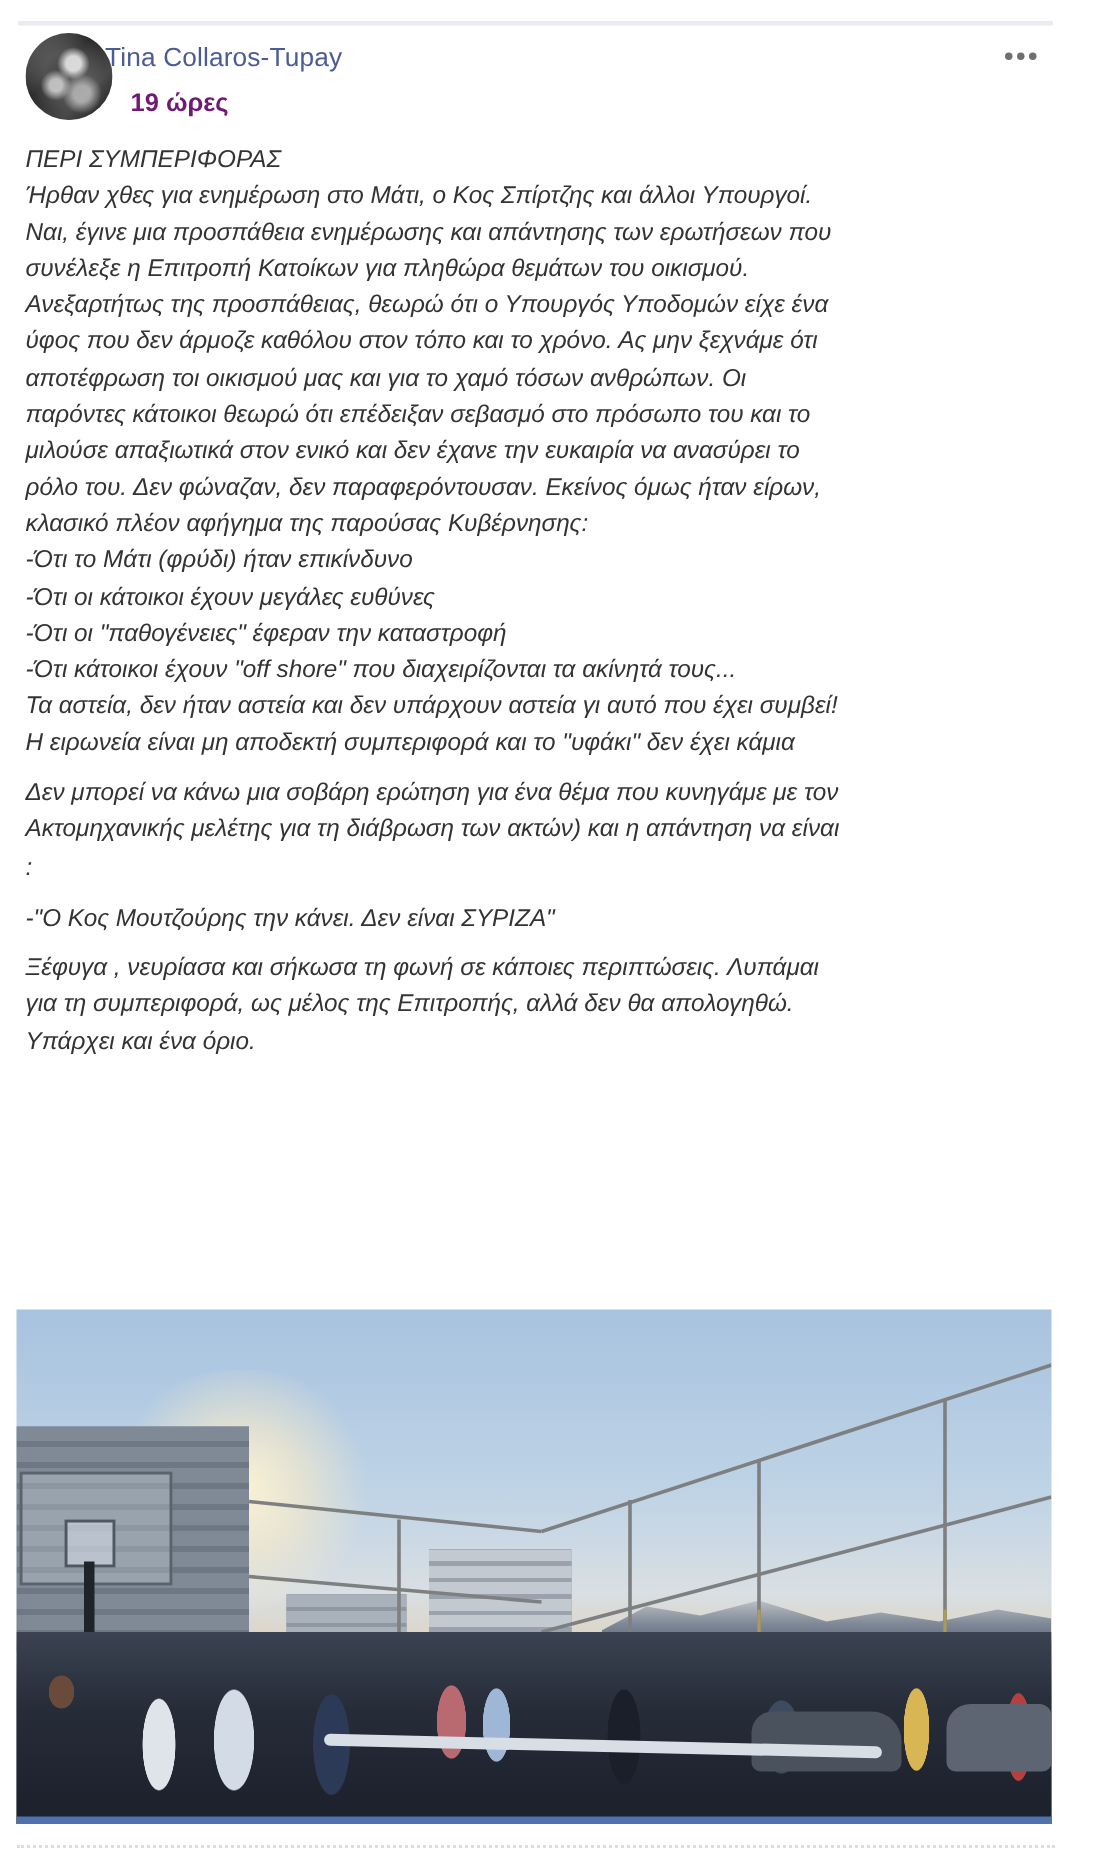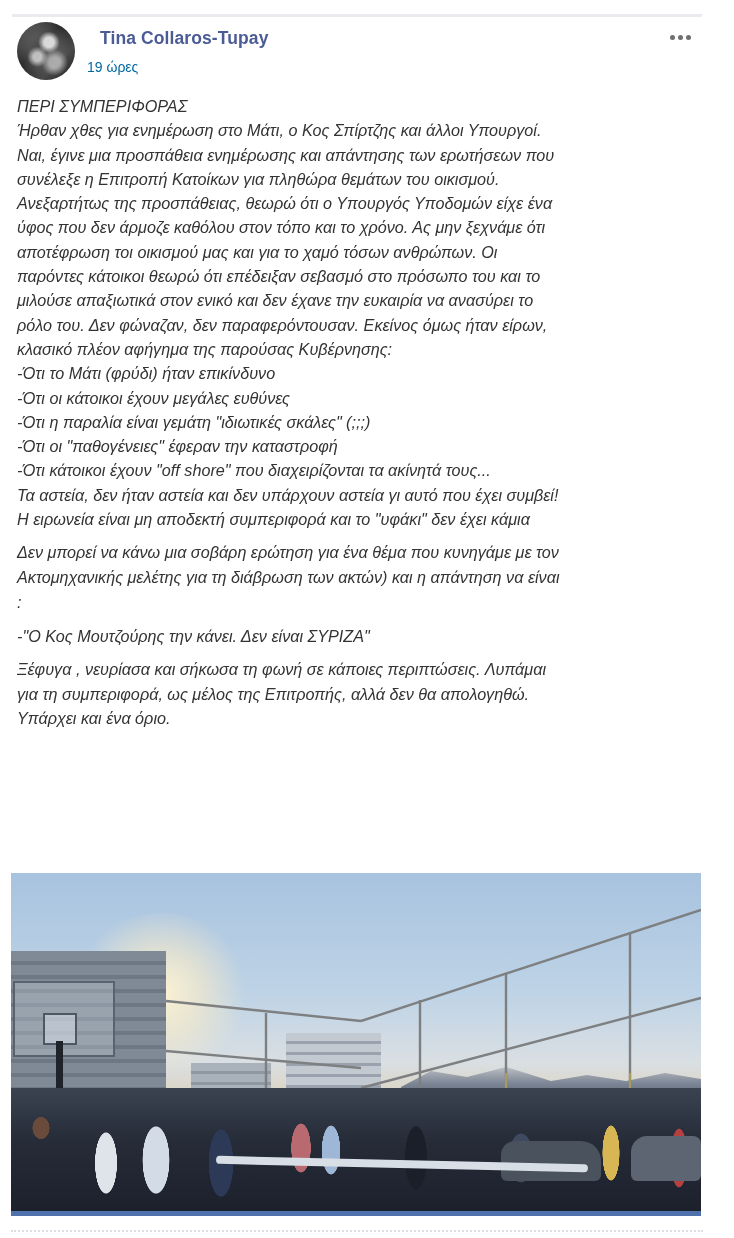--- a/index.html
+++ b/index.html
@@ -19,25 +19,25 @@
       radial-gradient(circle at 55% 35%, #d8d8d8 0 10%, transparent 22%),
       radial-gradient(circle at 35% 60%, #bdbdbd 0 8%, transparent 20%),
       radial-gradient(circle at 65% 70%, #9e9e9e 0 10%, transparent 24%),
       radial-gradient(circle at 45% 45%, #4a4a4a 0 30%, #2b2b2b 60%, #1e1e1e 100%);
   }
   .avatar::after {
     content: ""; position: absolute; inset: 0; border-radius: 50%;
     background: linear-gradient(135deg, rgba(255,255,255,0.25), rgba(0,0,0,0.0) 40%, rgba(255,255,255,0.15) 70%, rgba(0,0,0,0.2));
   }
   .author-name {
-    position: absolute; left: 100px; top: 28px; font-size: 17.5px; font-weight: bold;
+    position: absolute; left: 70px; top: 28px; font-size: 17.5px; font-weight: normal;
     color: #4a5b96; letter-spacing: 0.1px; cursor: pointer;
   }
   .timestamp {
-    position: absolute; left: 87px; top: 59px; font-size: 14px; color: #0369a1; cursor: pointer;
+    position: absolute; left: 87px; top: 59px; font-size: 17px; color: #701a75; cursor: pointer; font-weight: bold;
   }
   .more-button {
     position: absolute; left: 664px; top: 28px; width: 32px; height: 18px;
     display: flex; align-items: center; justify-content: center; gap: 3px; cursor: pointer;
   }
   .more-button span {
     width: 5px; height: 5px; border-radius: 50%; background: #6f6f6f; display: block;
   }
   .post-body {
     position: absolute; left: 17px; top: 94px; width: 690px;
@@ -143,21 +143,20 @@
     <p>συνέλεξε η Επιτροπή Κατοίκων για πληθώρα θεμάτων του οικισμού.</p>
     <p>Ανεξαρτήτως της προσπάθειας, θεωρώ ότι ο Υπουργός Υποδομών είχε ένα</p>
     <p>ύφος που δεν άρμοζε καθόλου στον τόπο και το χρόνο. Ας μην ξεχνάμε ότι</p>
     <p>αποτέφρωση τοι οικισμού μας και για το χαμό τόσων ανθρώπων. Οι</p>
     <p>παρόντες κάτοικοι θεωρώ ότι επέδειξαν σεβασμό στο πρόσωπο του και το</p>
     <p>μιλούσε απαξιωτικά στον ενικό και δεν έχανε την ευκαιρία να ανασύρει το</p>
     <p>ρόλο του. Δεν φώναζαν, δεν παραφερόντουσαν. Εκείνος όμως ήταν είρων,</p>
     <p>κλασικό πλέον αφήγημα της παρούσας Κυβέρνησης:</p>
     <p>-Ότι το Μάτι (φρύδι) ήταν επικίνδυνο</p>
     <p>-Ότι οι κάτοικοι έχουν μεγάλες ευθύνες</p>
-    <p>-Ότι η παραλία είναι γεμάτη "ιδιωτικές σκάλες" (;;;)</p>
     <p>-Ότι οι "παθογένειες" έφεραν την καταστροφή</p>
     <p>-Ότι κάτοικοι έχουν "off shore" που διαχειρίζονται τα ακίνητά τους...</p>
     <p>Τα αστεία, δεν ήταν αστεία και δεν υπάρχουν αστεία γι αυτό που έχει συμβεί!</p>
     <p>Η ειρωνεία είναι μη αποδεκτή συμπεριφορά και το "υφάκι" δεν έχει κάμια</p>
   </div>
   <div class="para">
     <p>Δεν μπορεί να κάνω μια σοβάρη ερώτηση για ένα θέμα που κυνηγάμε με τον</p>
     <p>Ακτομηχανικής μελέτης για τη διάβρωση των ακτών) και η απάντηση να είναι</p>
     <p style="line-height:26px;">:</p>
   </div>

